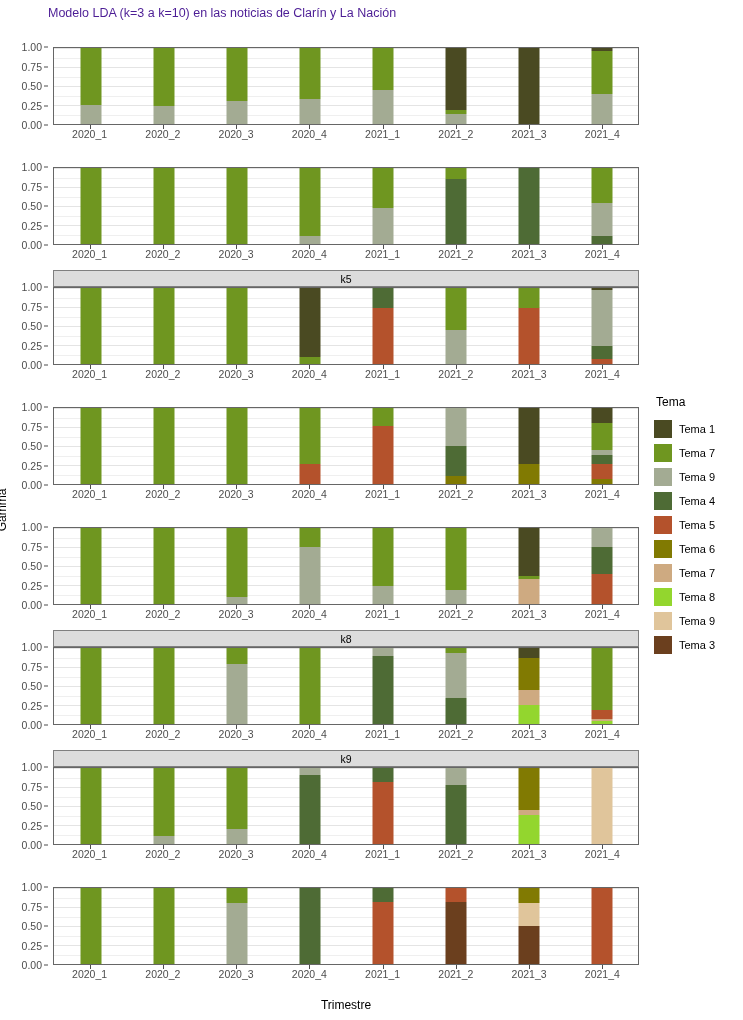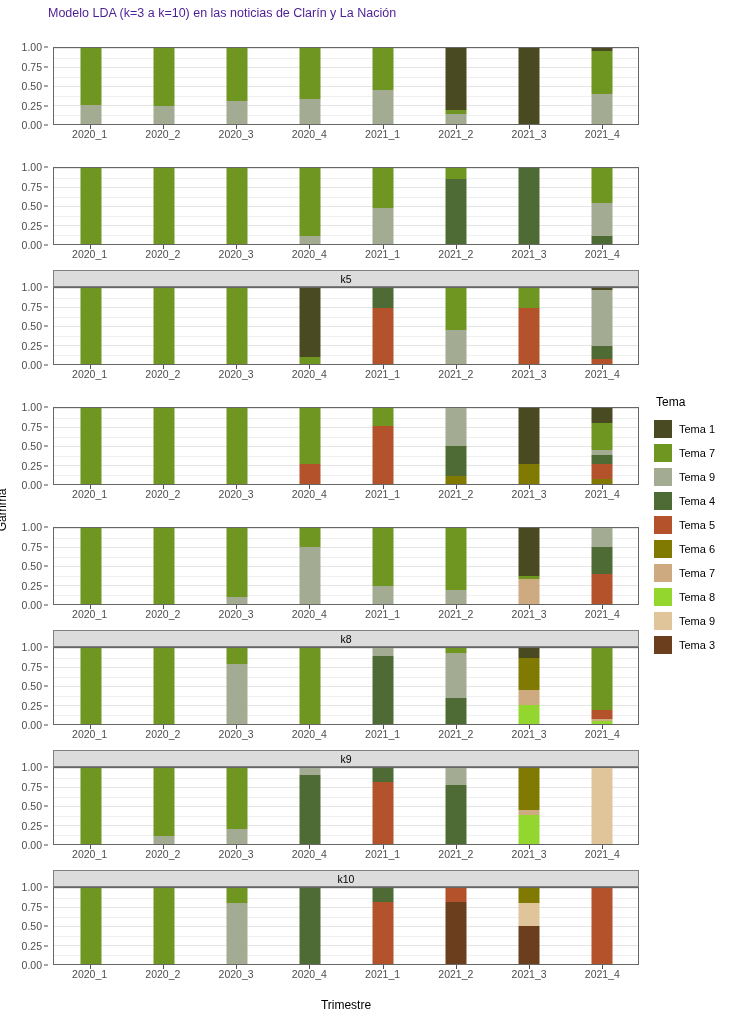--- a/index.html
+++ b/index.html
@@ -945,21 +945,20 @@
         <div class="xlab">2020_2</div>
         <div class="xlab">2020_3</div>
         <div class="xlab">2020_4</div>
         <div class="xlab">2021_1</div>
         <div class="xlab">2021_2</div>
         <div class="xlab">2021_3</div>
         <div class="xlab">2021_4</div>
       </div>
     </div>
     <div class="panel last">
-      <div class="strip">k10</div>
       <div class="ylabels">
         <div class="ylab" style="top: 100%;">0.00</div>
         <div class="ytick" style="top: 100%;"></div>
         <div class="ylab" style="top: 75%;">0.25</div>
         <div class="ytick" style="top: 75%;"></div>
         <div class="ylab" style="top: 50%;">0.50</div>
         <div class="ytick" style="top: 50%;"></div>
         <div class="ylab" style="top: 25%;">0.75</div>
         <div class="ytick" style="top: 25%;"></div>
         <div class="ylab" style="top: 0%;">1.00</div>

